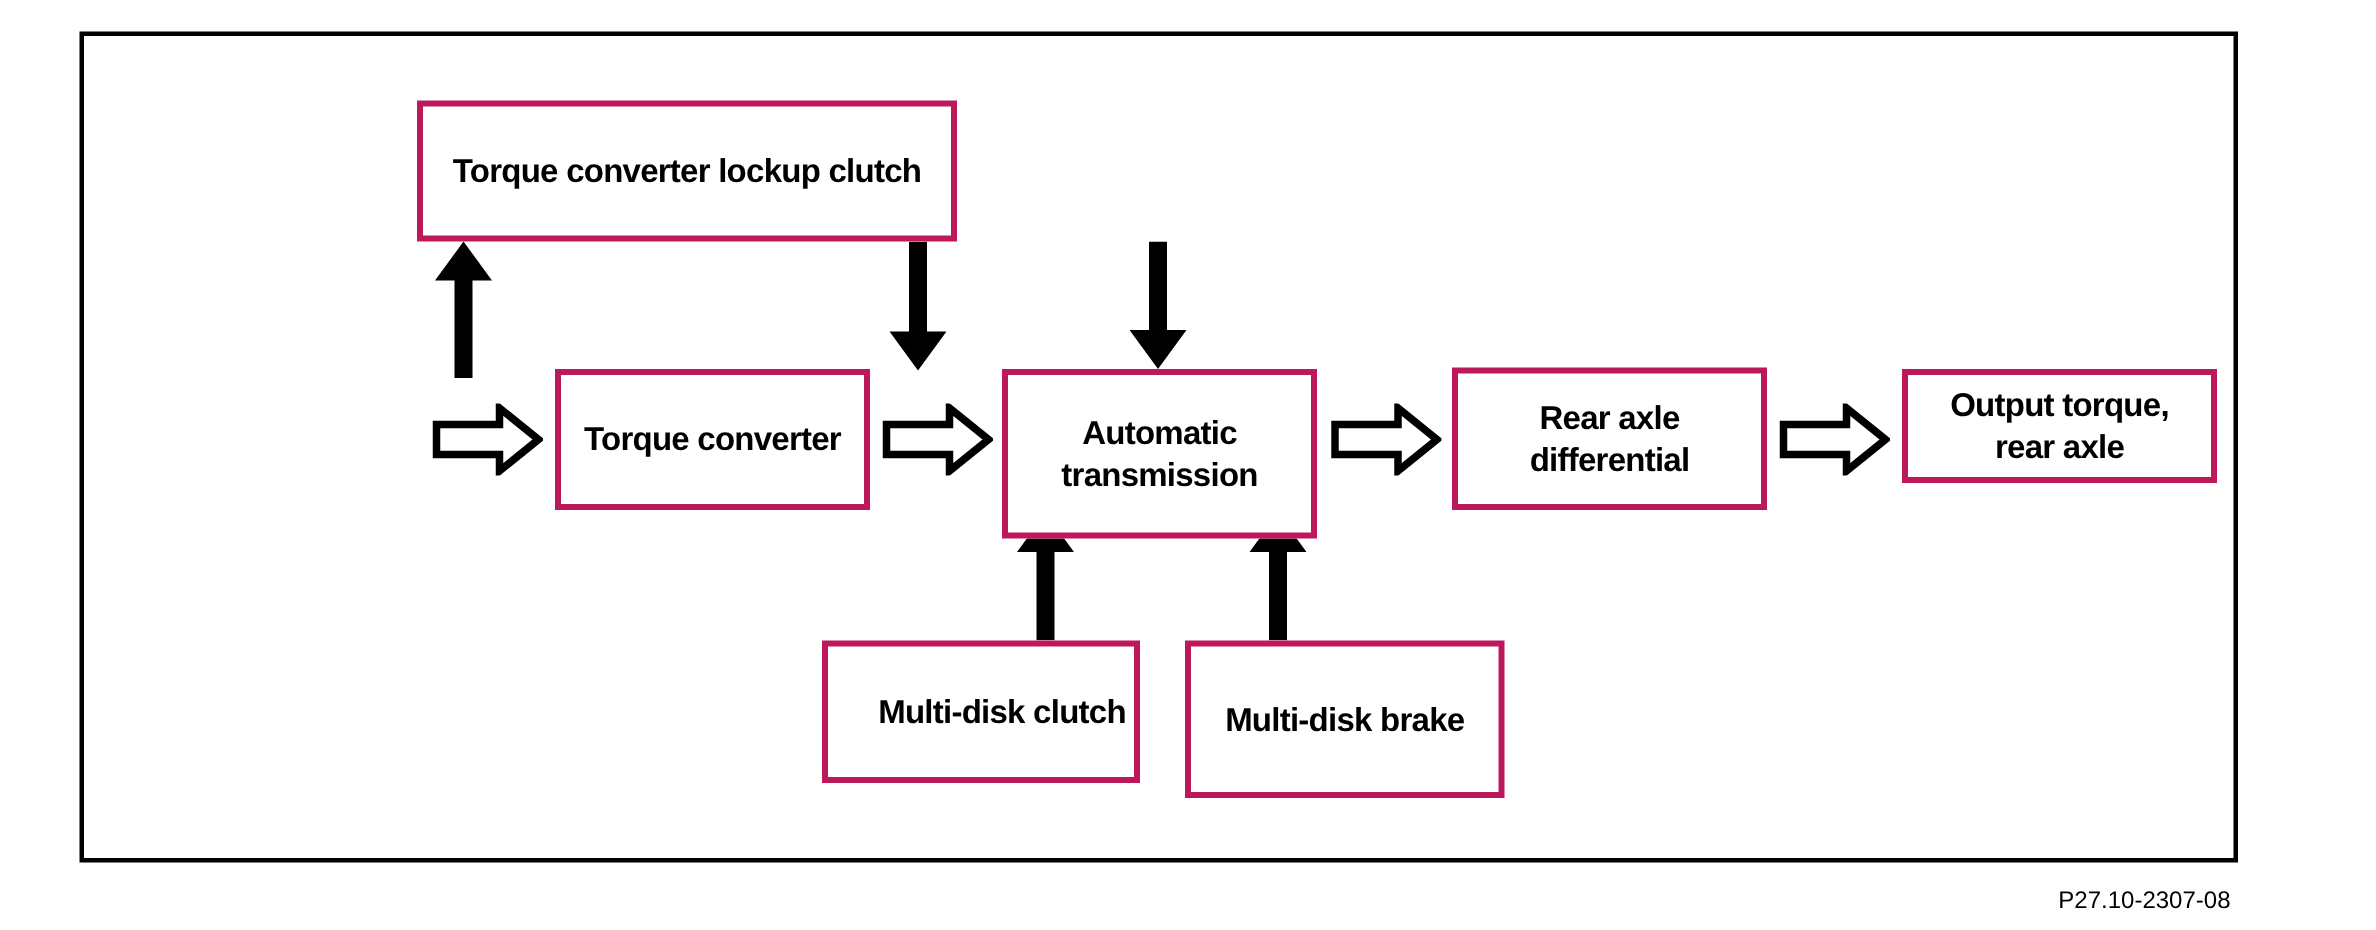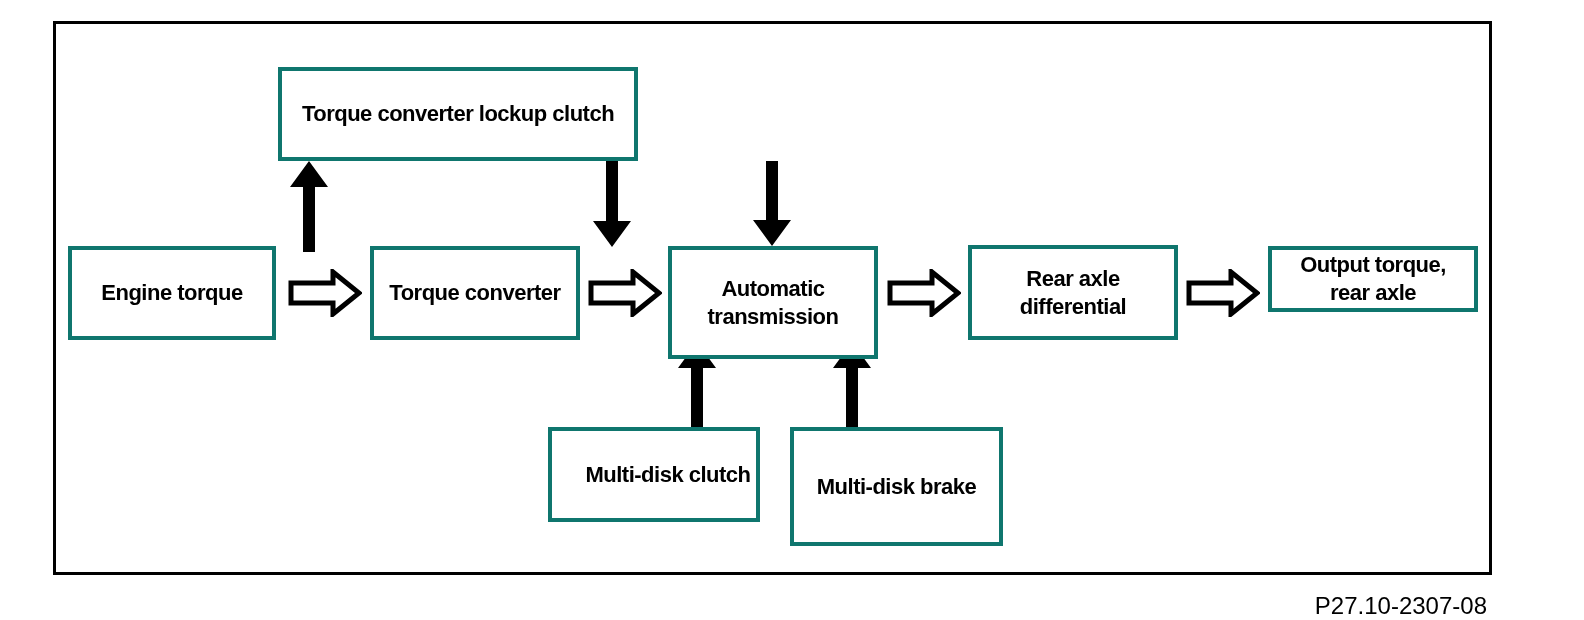--- a/index.html
+++ b/index.html
@@ -22,21 +22,21 @@
     top: 21px;
     width: 1439px;
     height: 554px;
     border: 3px solid #000000;
     box-sizing: border-box;
     background: #ffffff;
   }
   .box {
     position: absolute;
     box-sizing: border-box;
-    border: 4px solid #0f766e;
+    border: 4px solid #be185d;
     background: #ffffff;
     display: flex;
     align-items: center;
     justify-content: center;
     text-align: center;
     font-weight: bold;
     font-size: 22px;
     line-height: 28px;
     letter-spacing: -0.5px;
     white-space: pre-line;
@@ -44,34 +44,34 @@
   }
   .arrow {
     position: absolute;
     z-index: 1;
   }
   .arrow svg { display: block; }
   .ref-code {
     position: absolute;
     top: 592px;
     right: 97px;
-    font-size: 24px;
+    font-size: 16px;
     font-weight: normal;
     letter-spacing: 0px;
   }
   
   .b-lockup        { left: 278px;  top: 67px;  width: 360px; height: 94px; }
   .b-freewheel     { left: 667px;  top: 67px;  width: 211px; height: 94px; }
   .b-engine        { left: 68px;   top: 246px; width: 208px; height: 94px; }
   .b-converter     { left: 370px;  top: 246px; width: 210px; height: 94px; text-align: center; }
   .b-transmission  { left: 668px;  top: 246px; width: 210px; height: 113px; }
   .b-rearaxle      { left: 968px;  top: 245px; width: 210px; height: 95px; }
-  .b-output        { left: 1268px; top: 246px; width: 210px; height: 66px; }
+  .b-output        { left: 1268px; top: 246px; width: 210px; height: 76px; }
   .b-clutch        { left: 548px;  top: 427px; width: 212px; height: 95px; padding-left: 28px; }
-  .b-brake         { left: 790px;  top: 427px; width: 213px; height: 119px; }
+  .b-brake         { left: 790px;  top: 427px; width: 213px; height: 105px; }
   
   .a-up-lockup     { left: 290px; top: 161px; }
   .a-down-lockup   { left: 593px; top: 161px; }
   .a-down-freewheel{ left: 753px; top: 161px; }
   .a-up-clutch     { left: 678px; top: 342px; }
   .a-up-brake      { left: 833px; top: 342px; }
   
   .h-1 { left: 288px;  top: 269px; }
   .h-2 { left: 588px;  top: 269px; }
   .h-3 { left: 887px;  top: 269px; }
@@ -81,23 +81,20 @@
 <body>
 
 <div class="canvas">
 
   <div class="frame"></div>
 
   <div class="box b-lockup">
     <span>Torque converter lockup clutch</span>
   </div>
 
-  <div class="box b-engine">
-    <span>Engine torque</span>
-  </div>
   <div class="box b-converter">
     <span>Torque converter</span>
   </div>
   <div class="box b-transmission">
     <span>Automatic
 transmission</span>
   </div>
   <div class="box b-rearaxle">
     <span>Rear axle
 differential</span>

